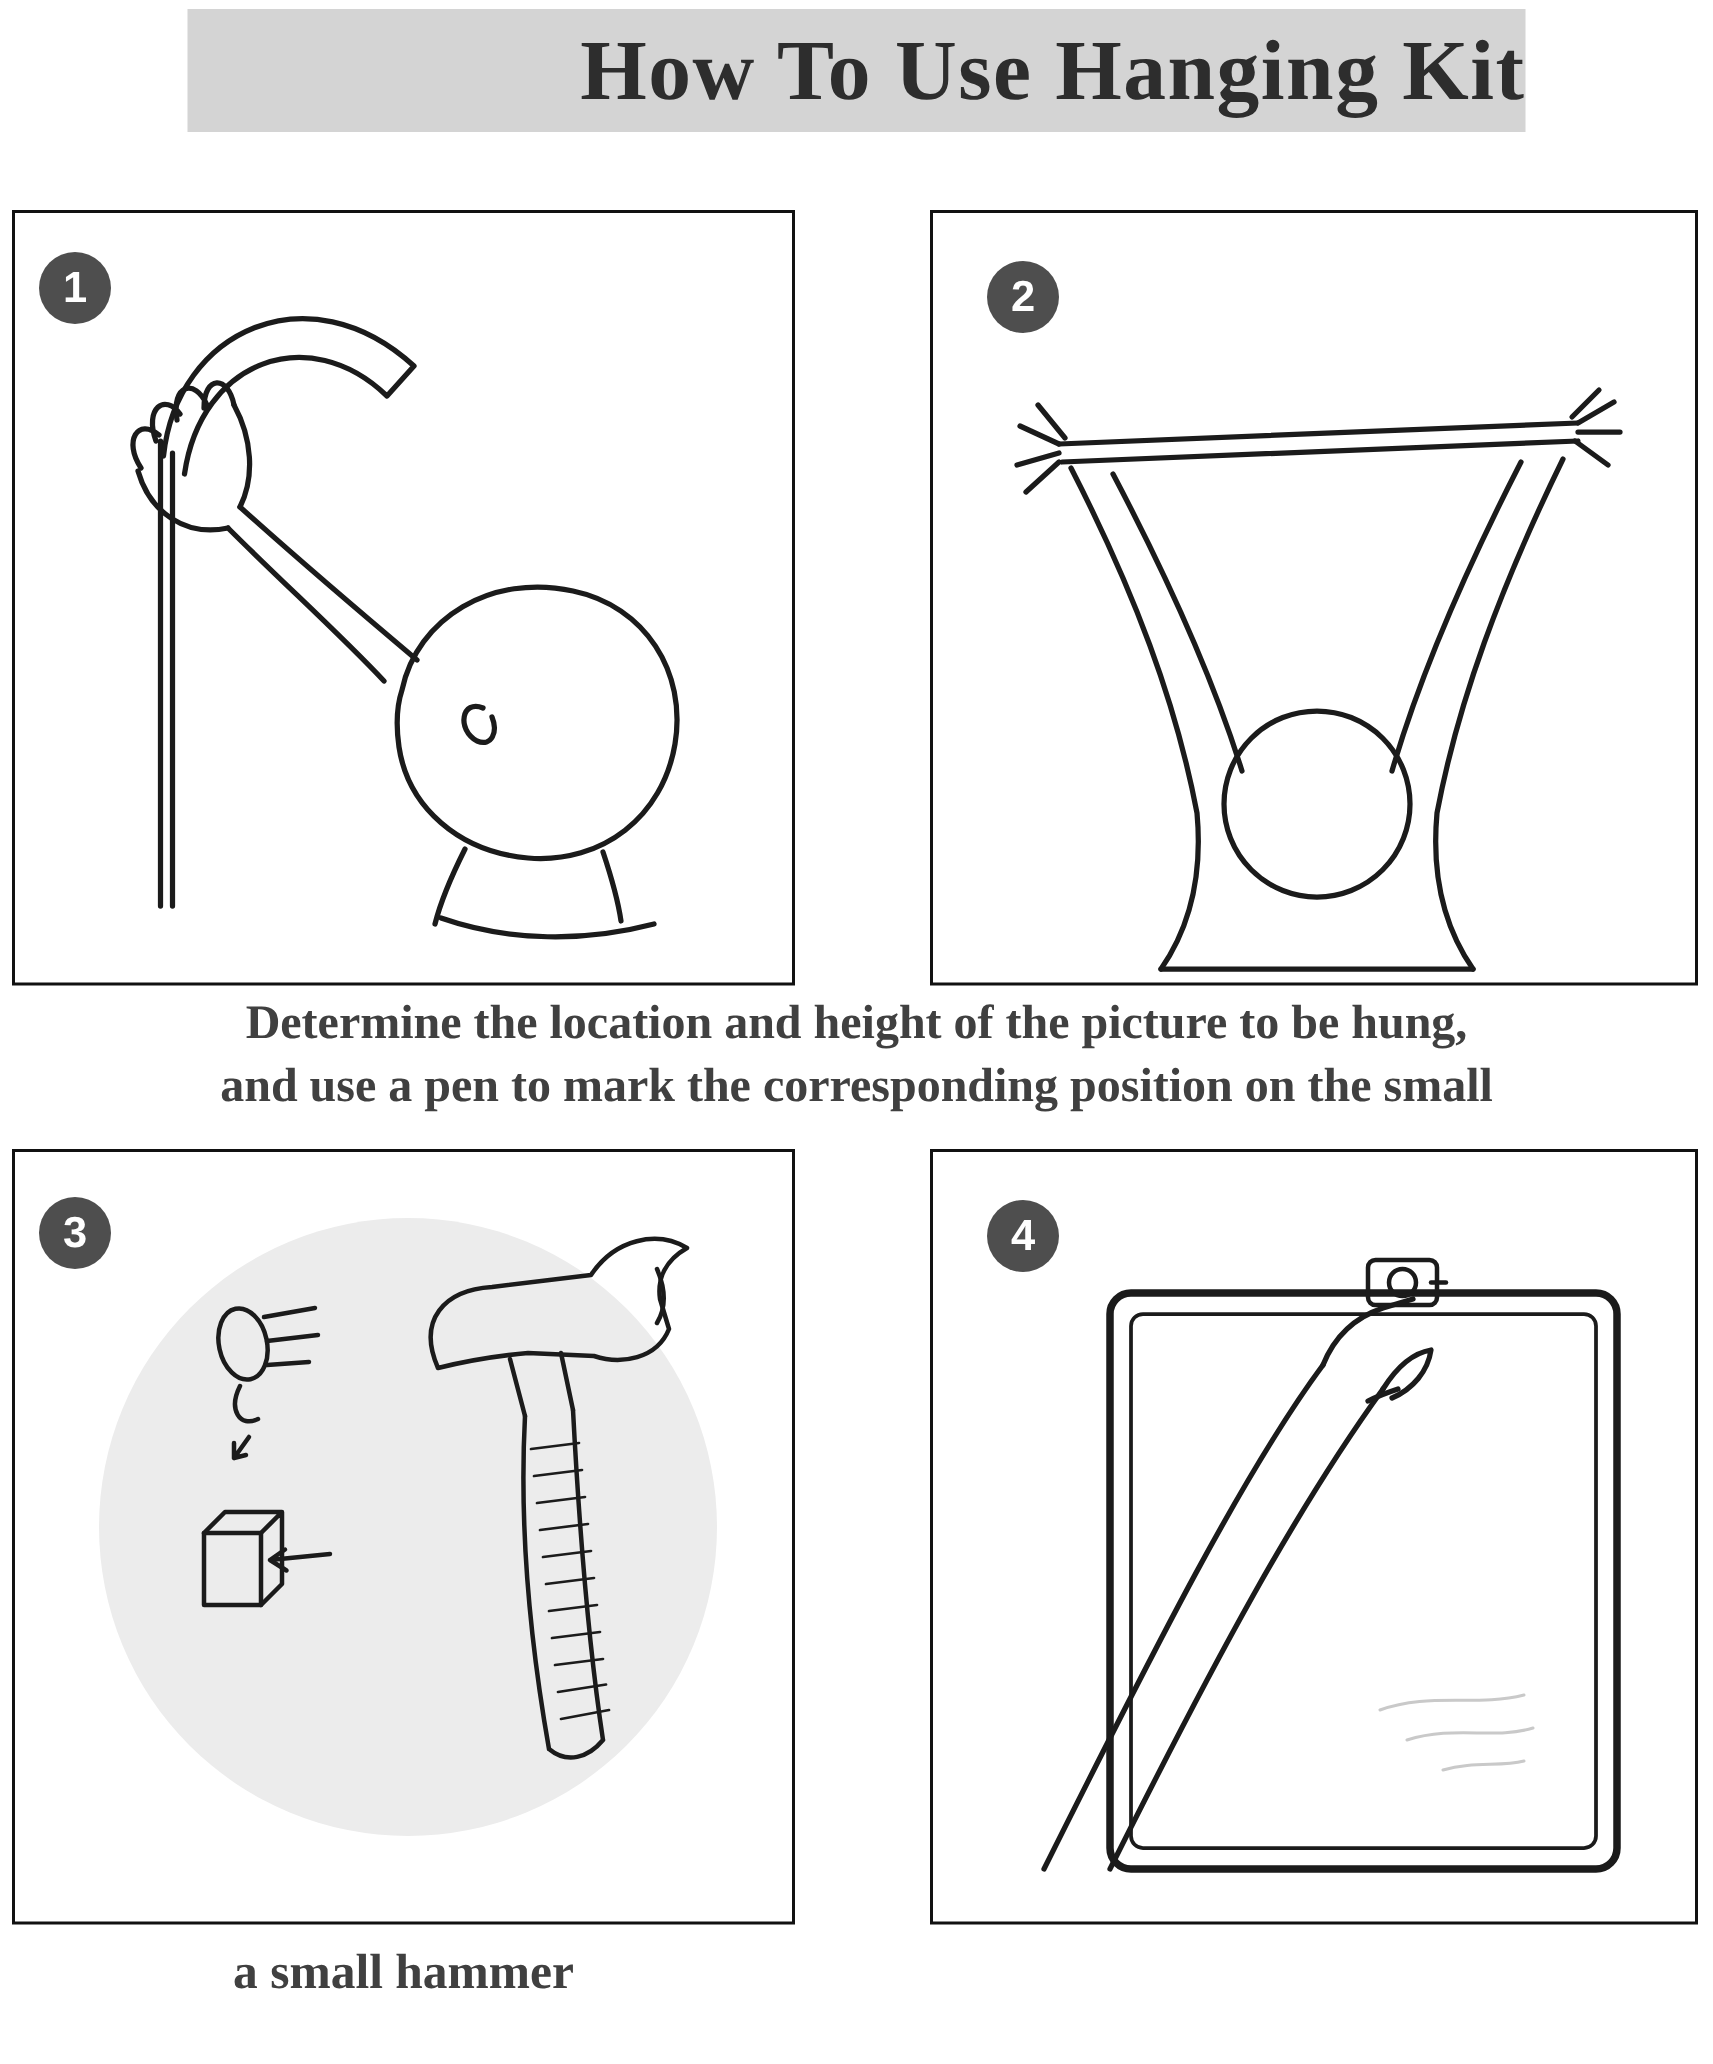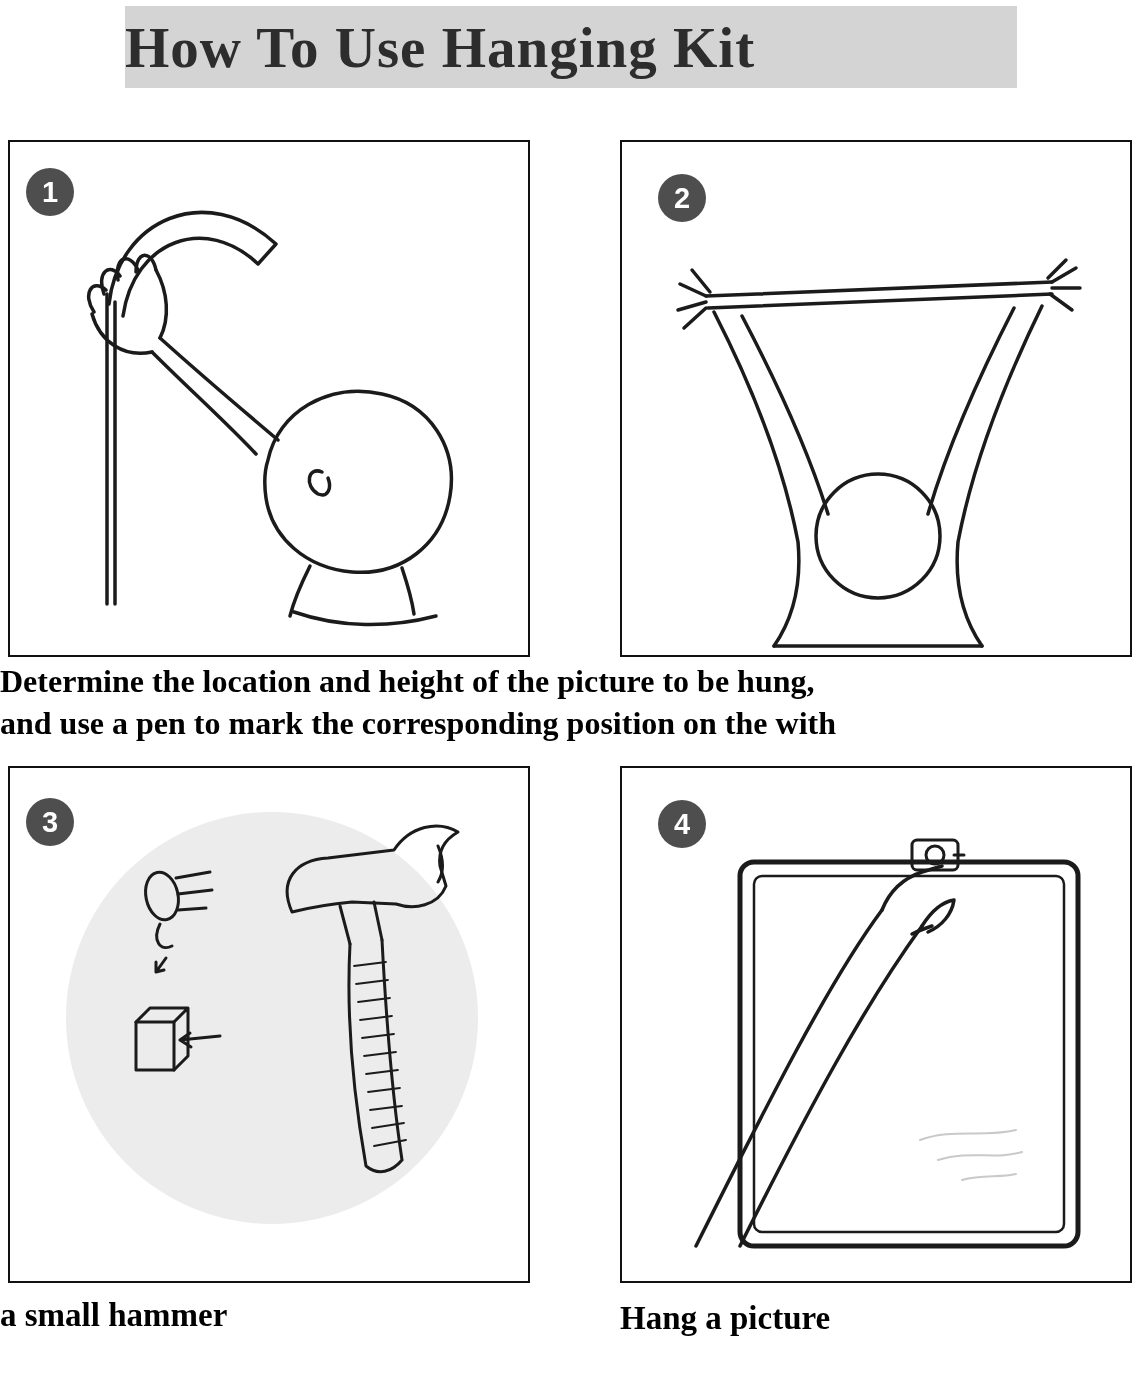--- a/index.html
+++ b/index.html
@@ -12,21 +12,21 @@
     font-family: "Liberation Serif", serif;
     overflow: hidden;
   }
   .title-bar {
     position: absolute;
     left: 125px; top: 6px;
     width: 892px; height: 82px;
     background: #d4d4d4;
     display: flex;
     align-items: center;
-    justify-content: flex-start;
+    justify-content: flex-end;
   }
   .title-text {
     font-size: 57px;
     font-weight: bold;
     color: #2d2d2d;
     letter-spacing: 1px;
     white-space: nowrap;
   }
   .panel {
     position: absolute;
@@ -55,22 +55,23 @@
     align-items: center;
     justify-content: center;
     z-index: 2;
   }
   .badge-1 { left: 16px; top: 26px; }
   .badge-2 { left: 36px; top: 32px; }
   .badge-3 { left: 16px; top: 30px; }
   .badge-4 { left: 36px; top: 32px; }
   .caption {
     position: absolute;
+    text-align: center;
     font-weight: bold;
-    color: #000000;
+    color: #404040;
   }
   .caption-top {
     left: 0; top: 660px;
     width: 1142px;
     font-size: 32px;
     line-height: 42px;
   }
   .caption-step3 {
     left: 0; top: 1293px;
     width: 538px;
@@ -136,21 +137,21 @@
 
         <path d="M120 174 C160 250 188 314 206 372 M392 166 C352 244 324 310 306 372"></path>
 
         <circle cx="256" cy="394" r="62"></circle>
       </g>
     </svg>
   </div>
 
   <div class="caption caption-top">
     <div>Determine the location and height of the picture to be hung,</div>
-    <div>and use a pen to mark the corresponding position on the with</div>
+    <div>and use a pen to mark the corresponding position on the small</div>
   </div>
 
   <div class="panel panel-3">
     <div class="badge badge-3">
       <span>3</span>
     </div>
     <svg viewBox="0 0 518 513">
       <circle cx="262" cy="250" r="206" fill="#ececec" stroke="none"></circle>
       <g class="lineart" stroke-width="3">
 
@@ -203,17 +204,14 @@
       <g stroke="#c9c9c9" stroke-width="2" fill="none" stroke-linecap="round">
         <path d="M298 372 C330 360 362 370 394 362 M316 392 C348 382 374 392 400 384 M340 412 C360 406 378 410 394 406"></path>
       </g>
     </svg>
   </div>
 
   <div class="caption caption-step3">
     <div>a small hammer</div>
   </div>
 
-  <div class="caption caption-step4">
-    <div>Hang a picture</div>
-  </div>
 
 </div>
 
 </body></html>

